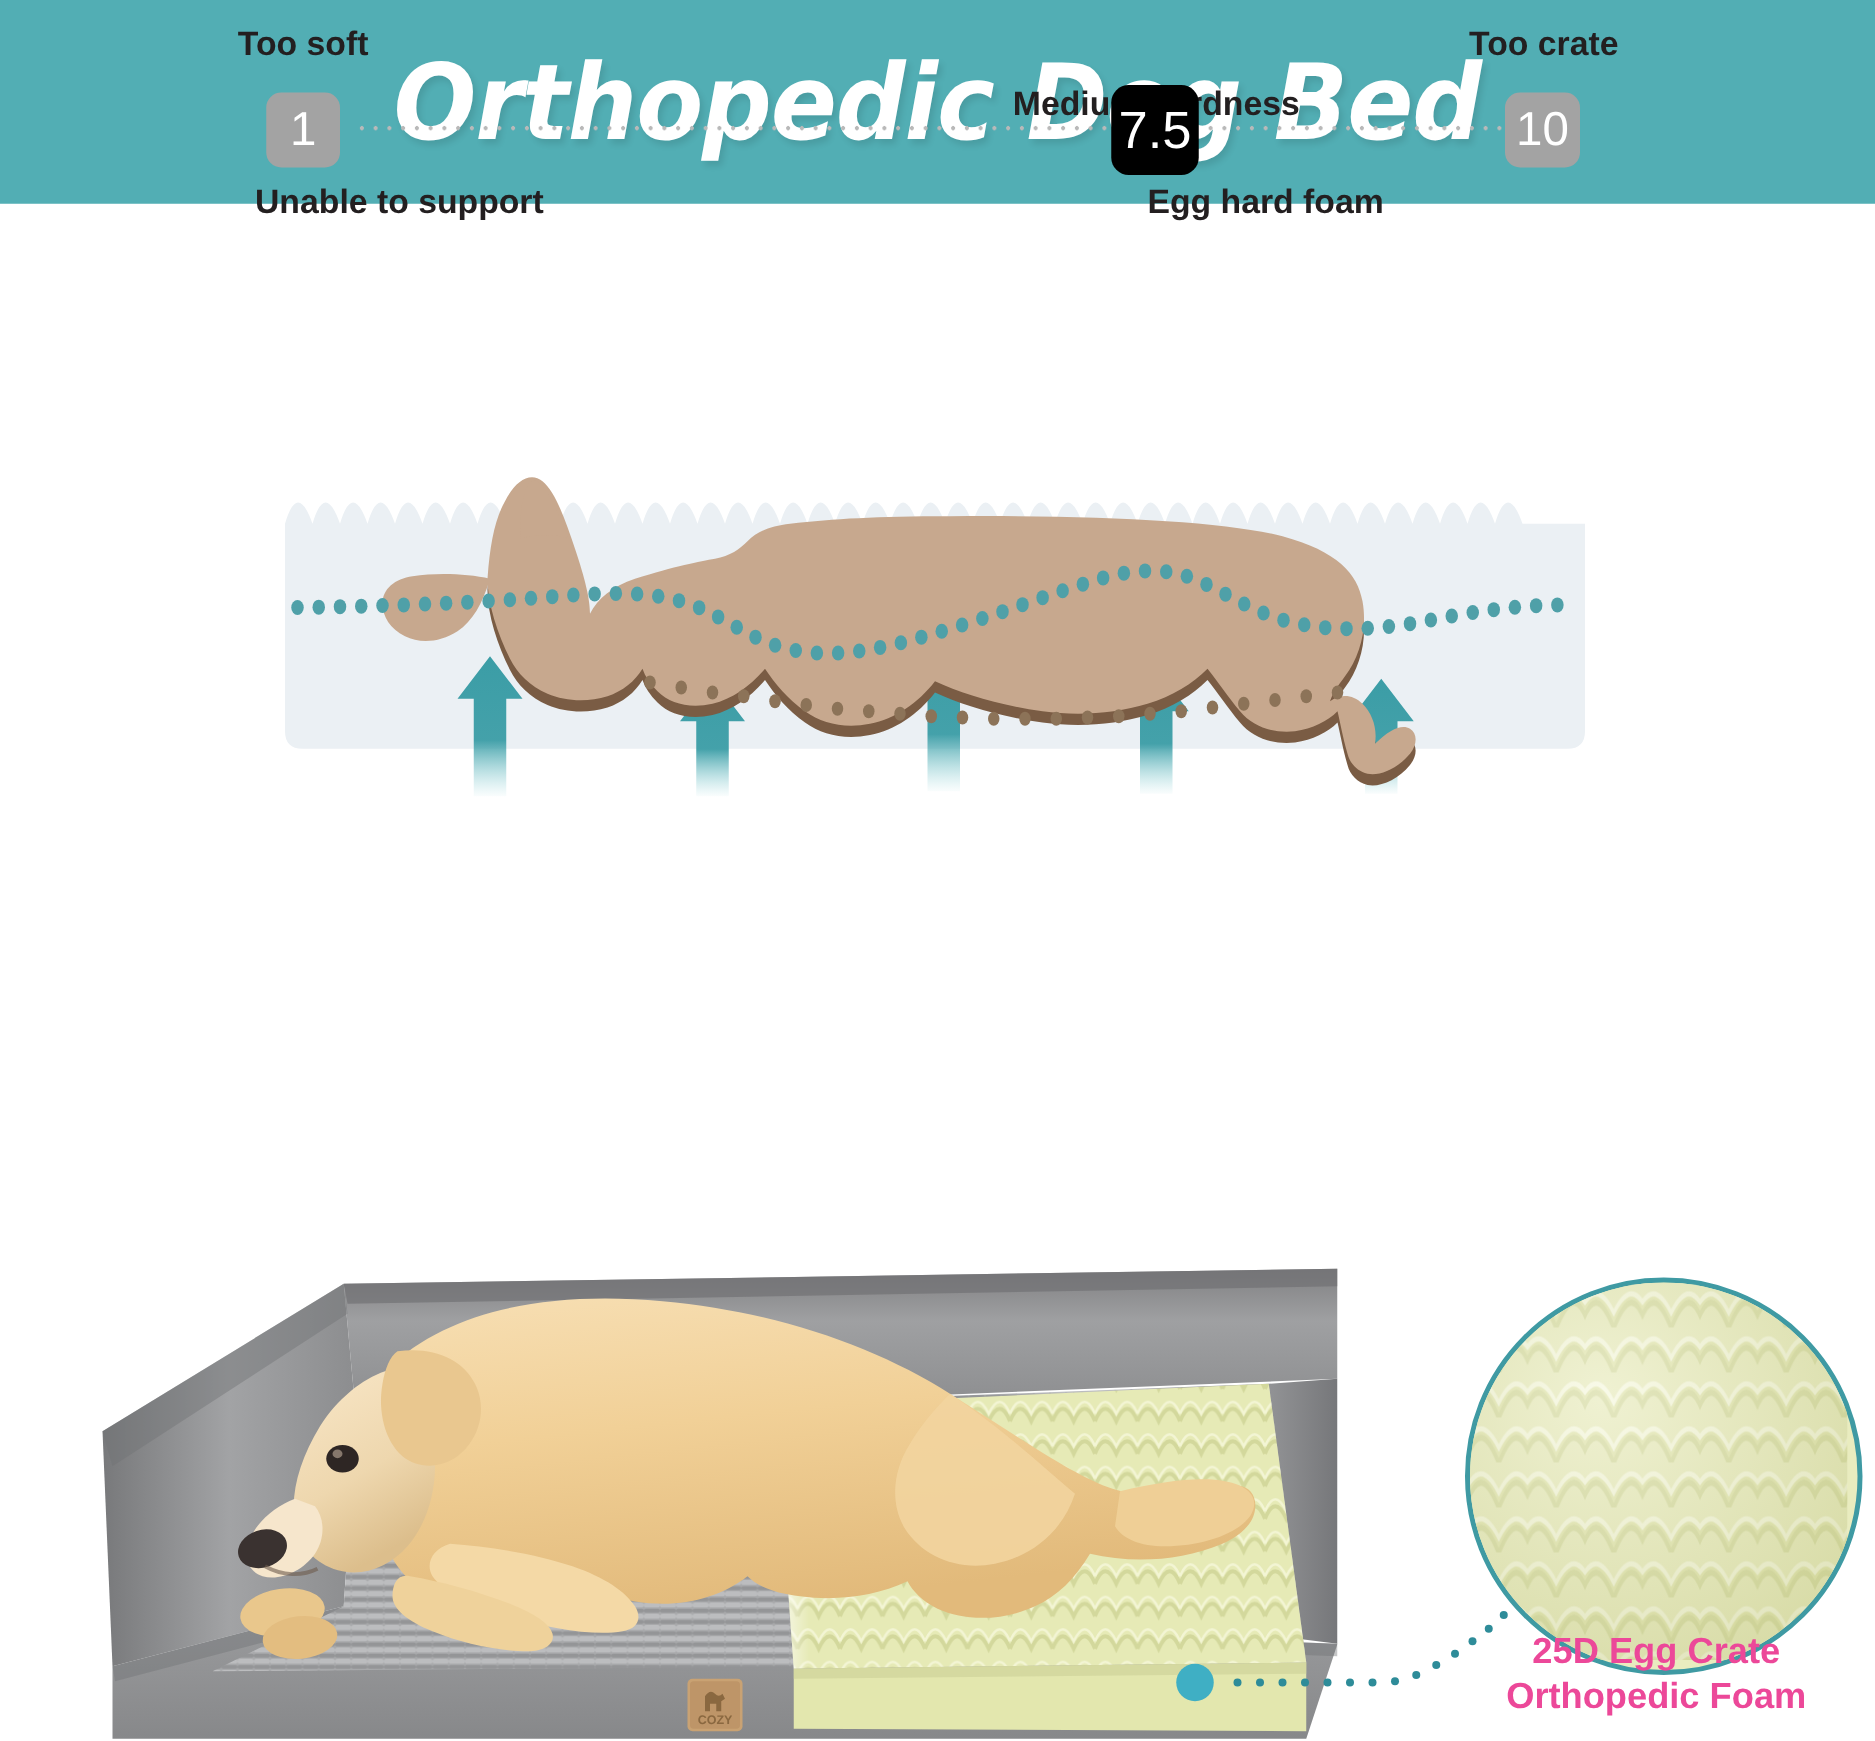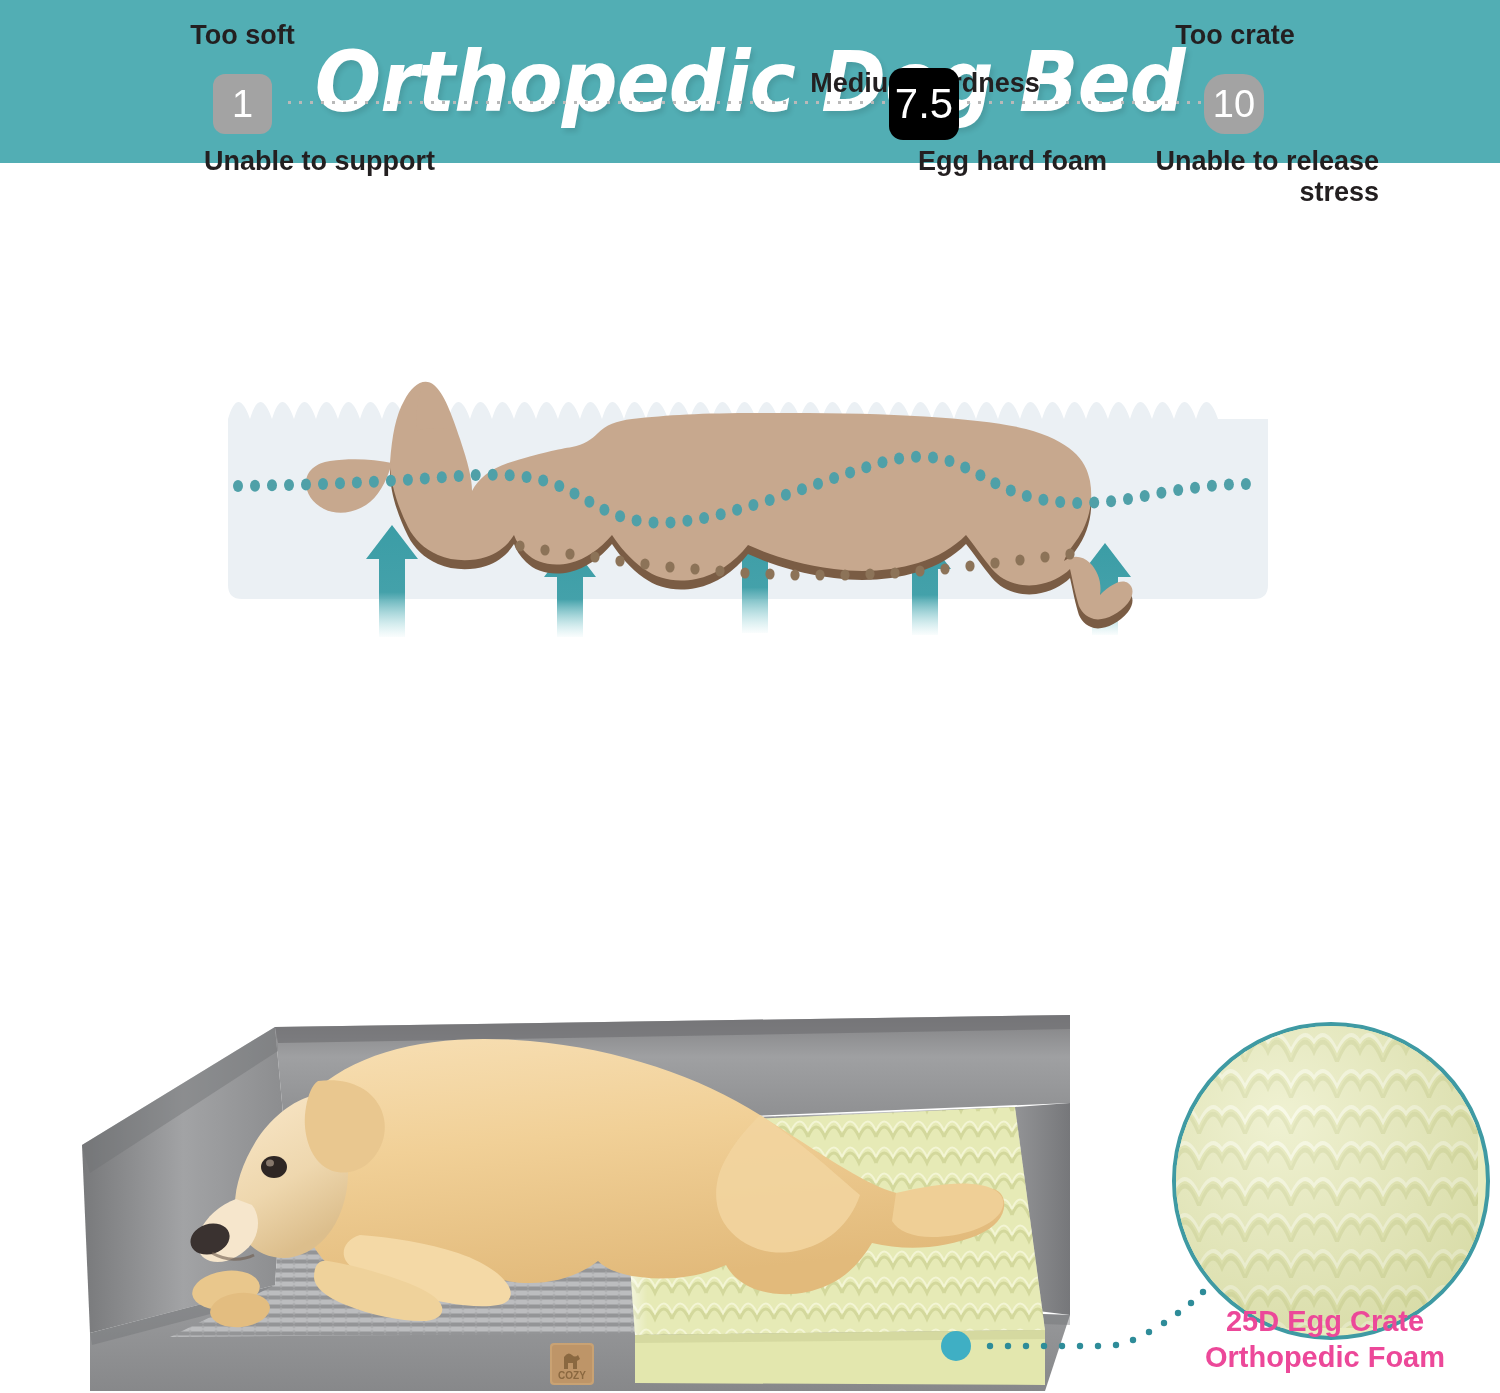--- a/index.html
+++ b/index.html
@@ -311,22 +311,21 @@
 
   <div class="scale-top-label" style="left:125px;top:20px;width:235px;">Too soft</div>
   <div class="scale-box gray" style="left:213px;top:74px;width:59px;height:60px;font-size:38px;">1</div>
   <div class="scale-bottom-label" style="left:50px;top:146px;width:385px;">Unable to support</div>
 
   <div class="scale-top-label" style="left:775px;top:20px;width:300px;margin-top:48px;">Medium hardness</div>
   <div class="scale-box teal" style="left:889px;top:68px;width:70px;height:72px;font-size:42px;">7.5</div>
   <div class="scale-bottom-label" style="left:742px;top:146px;width:365px;">Egg hard foam</div>
 
   <div class="scale-top-label" style="left:1120px;top:20px;width:230px;">Too crate</div>
-  <div class="scale-box gray" style="left:1204px;top:74px;width:60px;height:60px;font-size:38px;border-radius:21px;">10</div>
-  <div class="scale-bottom-label" style="left:1089px;top:146px;width:290px;">Unable to release stress</div>
+  <div class="scale-box gray" style="left:1204px;top:74px;width:60px;height:60px;font-size:38px;">10</div>
 </div>
 
 <div id="product-section">
   <svg id="bed-photo" viewBox="0 0 1010 408">
     <defs>
       <linearGradient id="bolsterBack" x1="0" y1="0" x2="0" y2="1">
         <stop offset="0%" stop-color="#808082"></stop>
         <stop offset="35%" stop-color="#9FA0A2"></stop>
         <stop offset="100%" stop-color="#8A8B8D"></stop>
       </linearGradient>

